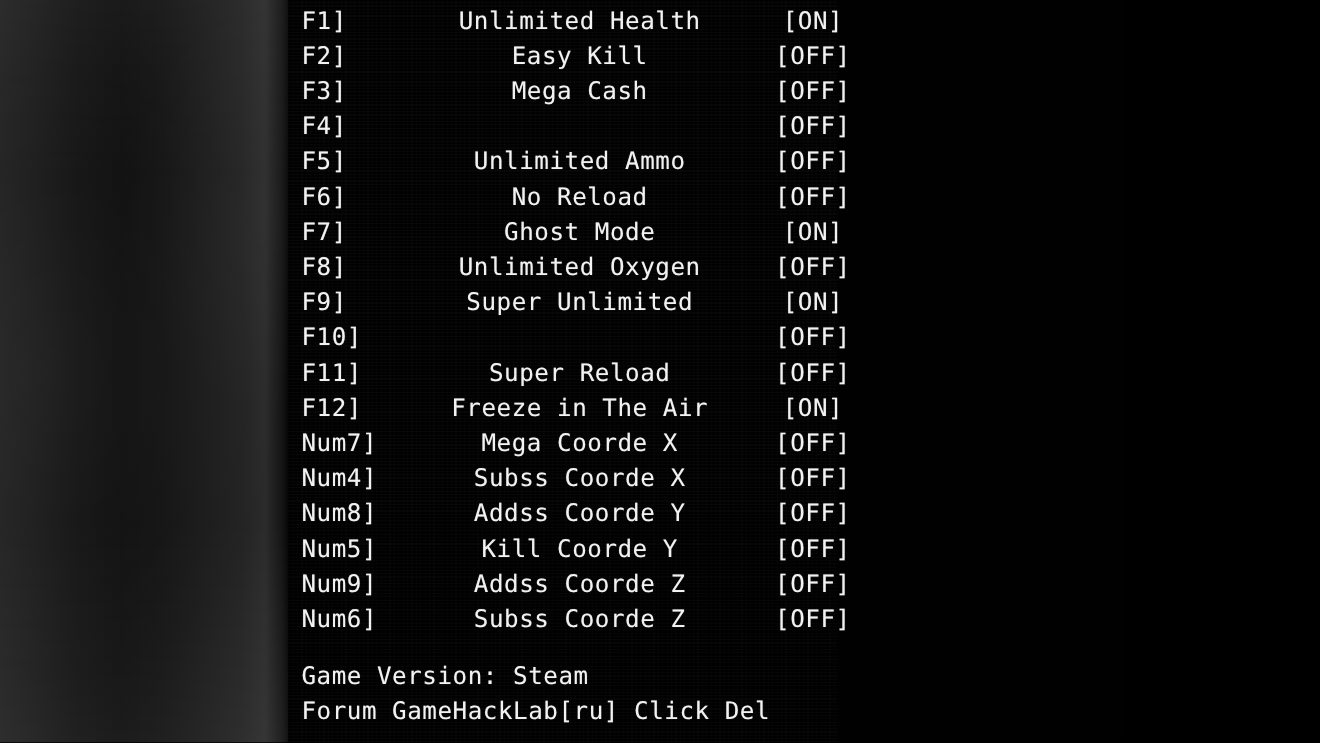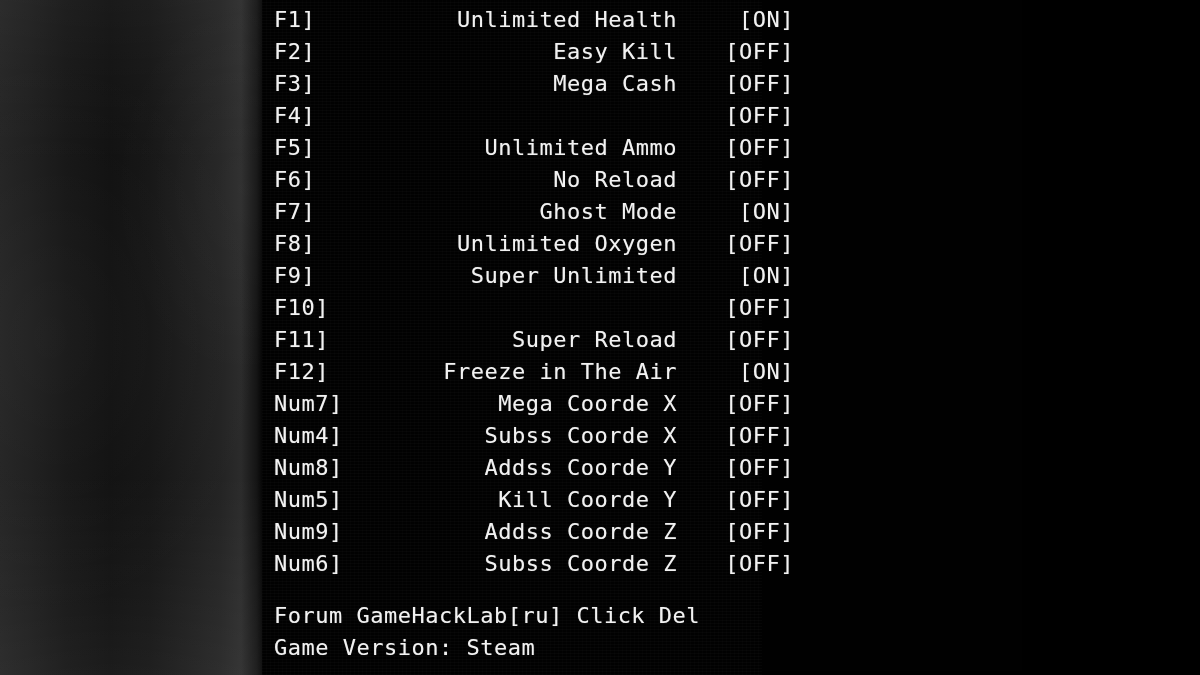--- a/index.html
+++ b/index.html
@@ -111,28 +111,28 @@
     left: 0;
     top: 0;
     width: 100px;
     text-align: left;
   }
   .col-name {
     position: absolute;
     left: 103px;
     top: 0;
     width: 300px;
-    text-align: right;
+    text-align: center;
   }
   .col-state {
     position: absolute;
     left: 410px;
     top: 0;
     width: 110px;
-    text-align: right;
+    text-align: center;
   }
 
   .footer {
     position: absolute;
     left: 12px;
     top: 600px;
     width: 700px;
   }
   .footer-line {
     display: block;
@@ -246,20 +246,20 @@
           <span class="col-state">[OFF]</span>
         </div>
         <div class="cheat-row">
           <span class="col-key">Num6]</span>
           <span class="col-name">Subss Coorde Z</span>
           <span class="col-state">[OFF]</span>
         </div>
       </div>
 
     <div class="footer">
+      <span class="footer-line">Game Version: Steam</span>
       <span class="footer-line">Forum GameHackLab[ru] Click Del</span>
-      <span class="footer-line">Game Version: Steam</span>
     </div>
 
     <div class="black-filler"></div>
   </div>
 
 </div>
 
 </body></html>

